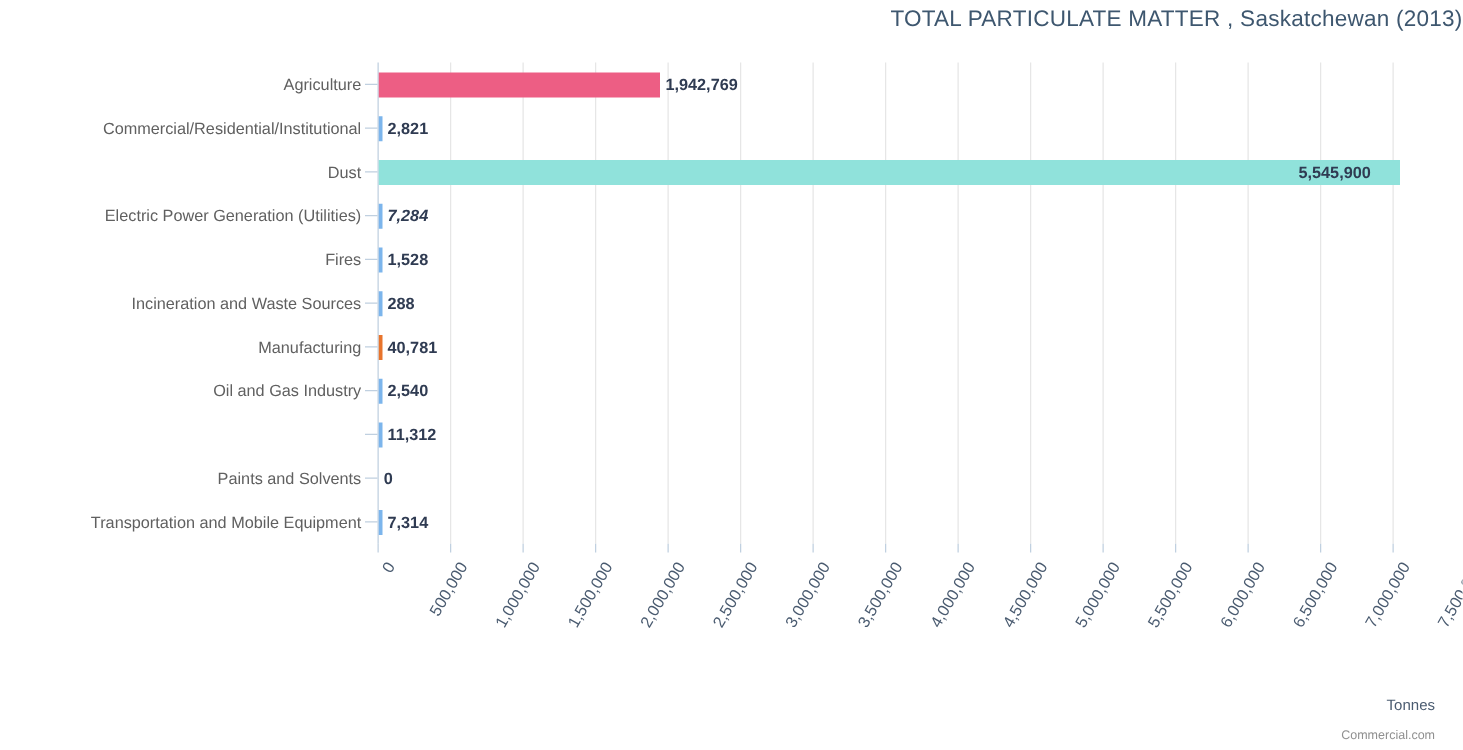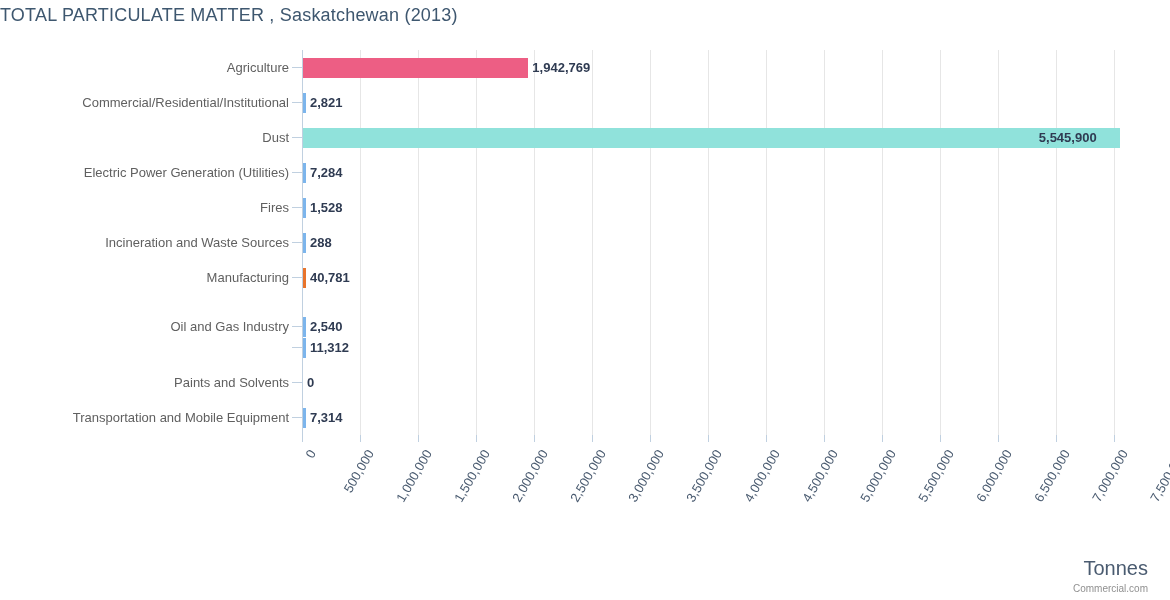--- a/index.html
+++ b/index.html
@@ -22,21 +22,21 @@
     width: 1170px;
     height: 600px;
   }
 
   
   .chart-title {
     position: absolute;
     left: 0;
     top: 5px;
     width: 1170px;
-    text-align: left;
+    text-align: right;
     font-size: 18px;
     color: #3E576F;
     letter-spacing: 0.2px;
     white-space: nowrap;
   }
 
   
   .plot-area {
     position: absolute;
     left: 302px;
@@ -142,21 +142,21 @@
     transform: rotate(-60deg);
     transform-origin: right top;
     text-align: right;
   }
 
   
   .axis-title {
     position: absolute;
     right: 22px;
     top: 557px;
-    font-size: 20px;
+    font-size: 12px;
     color: #4A5B70;
     white-space: nowrap;
   }
   .credits {
     position: absolute;
     right: 22px;
     top: 583px;
     font-size: 10px;
     color: #909090;
     white-space: nowrap;
@@ -208,41 +208,41 @@
       <div class="row" style="top: 70px;">
         <div class="cat-label">Dust</div>
         <div class="tick"></div>
         <div class="bar" style="width: 816.805px; background: rgb(144, 226, 219);"></div>
         <div class="val-label" style="left: 1038.8px;">5,545,900</div>
       </div>
       <div class="row" style="top: 105px;">
         <div class="cat-label">Electric Power Generation (Utilities)</div>
         <div class="tick"></div>
         <div class="bar" style="width: 3px; background: rgb(124, 181, 236);"></div>
-        <div class="val-label" style="left: 310px;">7,284</div>
+        <div class="val-label" style="left: 310px; font-style: italic;">7,284</div>
       </div>
       <div class="row" style="top: 140px;">
         <div class="cat-label">Fires</div>
         <div class="tick"></div>
         <div class="bar" style="width: 3px; background: rgb(124, 181, 236);"></div>
         <div class="val-label" style="left: 310px;">1,528</div>
       </div>
       <div class="row" style="top: 175px;">
         <div class="cat-label">Incineration and Waste Sources</div>
         <div class="tick"></div>
         <div class="bar" style="width: 3px; background: rgb(124, 181, 236);"></div>
         <div class="val-label" style="left: 310px;">288</div>
       </div>
       <div class="row" style="top: 210px;">
         <div class="cat-label">Manufacturing</div>
         <div class="tick"></div>
         <div class="bar" style="width: 3px; background: rgb(232, 116, 44);"></div>
         <div class="val-label" style="left: 310px;">40,781</div>
       </div>
-      <div class="row" style="top: 259px; text-decoration: underline;">
+      <div class="row" style="top: 245px; text-decoration: underline;">
         <div class="cat-label">Oil and Gas Industry</div>
         <div class="tick"></div>
         <div class="bar" style="width: 3px; background: rgb(124, 181, 236);"></div>
         <div class="val-label" style="left: 310px;">2,540</div>
       </div>
       <div class="row" style="top: 280px;">
         <div class="tick"></div>
         <div class="bar" style="width: 3px; background: rgb(124, 181, 236);"></div>
         <div class="val-label" style="left: 310px;">11,312</div>
       </div>

